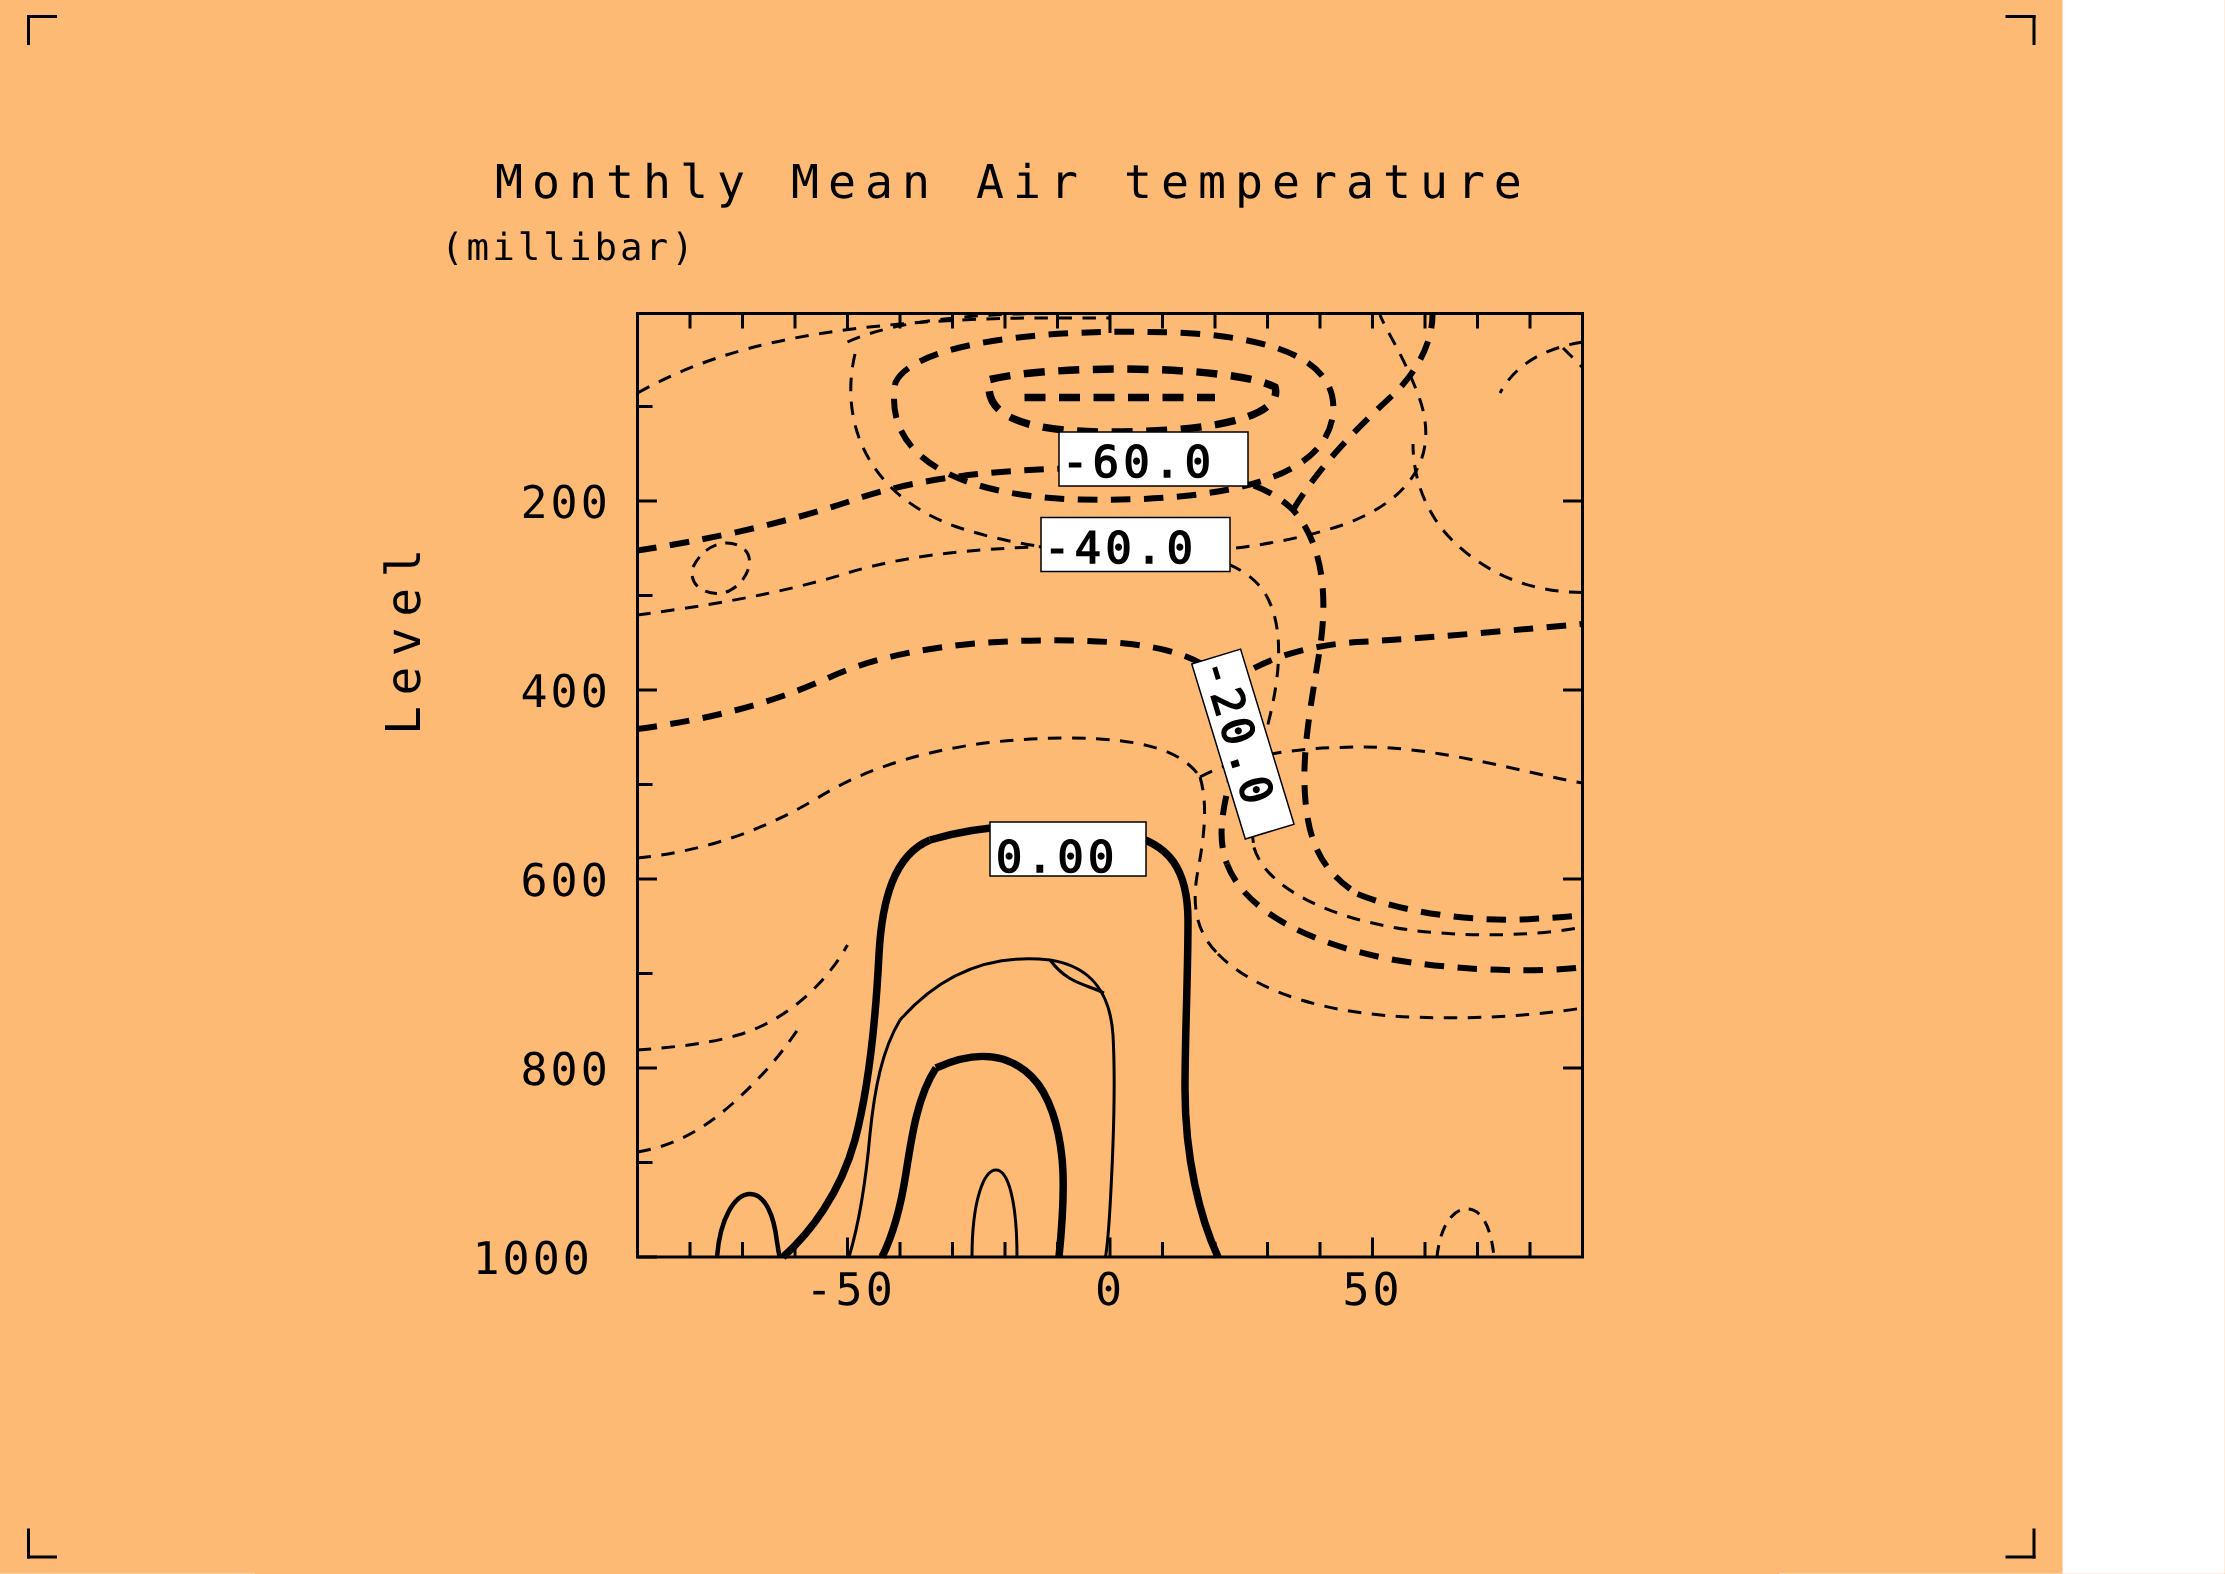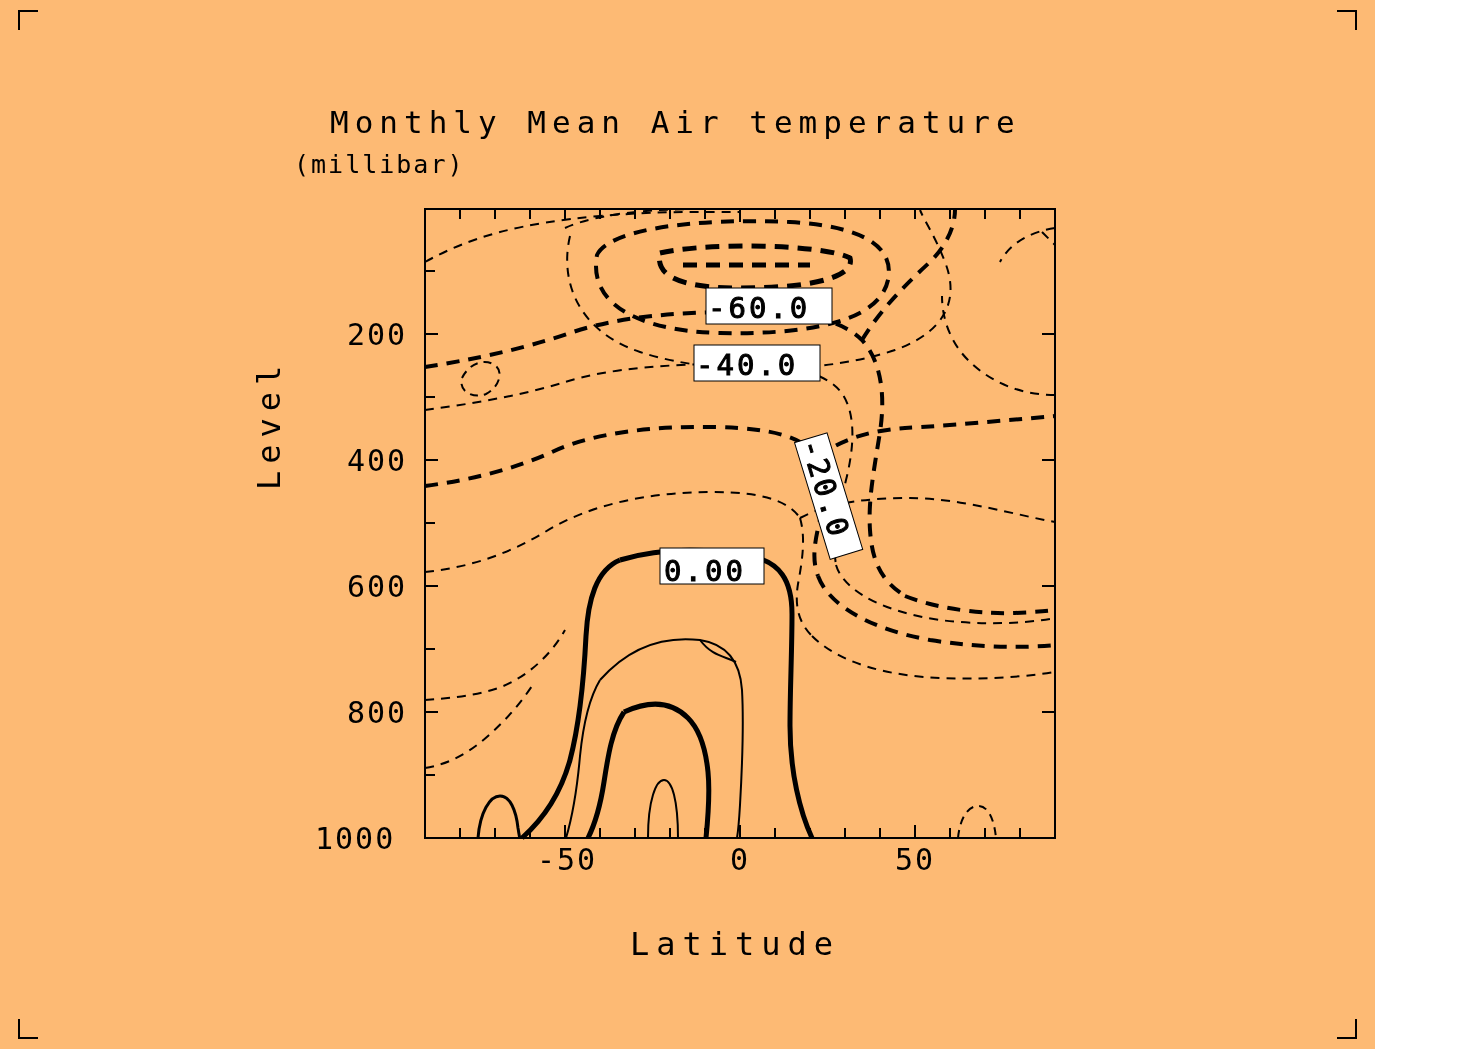--- a/index.html
+++ b/index.html
@@ -105,21 +105,20 @@
 
 <div id="page">
 
   <div class="crop tl"></div>
   <div class="crop tr"></div>
   <div class="crop bl"></div>
   <div class="crop br"></div>
 
   <div class="title">Monthly Mean Air temperature</div>
   <div class="units-y">(millibar)</div>
-  <div class="xlabel">Latitude</div>
   <div class="ylabel">Level</div>
 
   <svg class="plot" width="1483" height="1049">
     <g>
       <rect x="425" y="209" width="630" height="629" fill="none" stroke="#000" stroke-width="2"></rect>
     </g>
 
     <g stroke="#000" stroke-width="2">
 
       <line x1="460" y1="209" x2="460" y2="219"></line>

